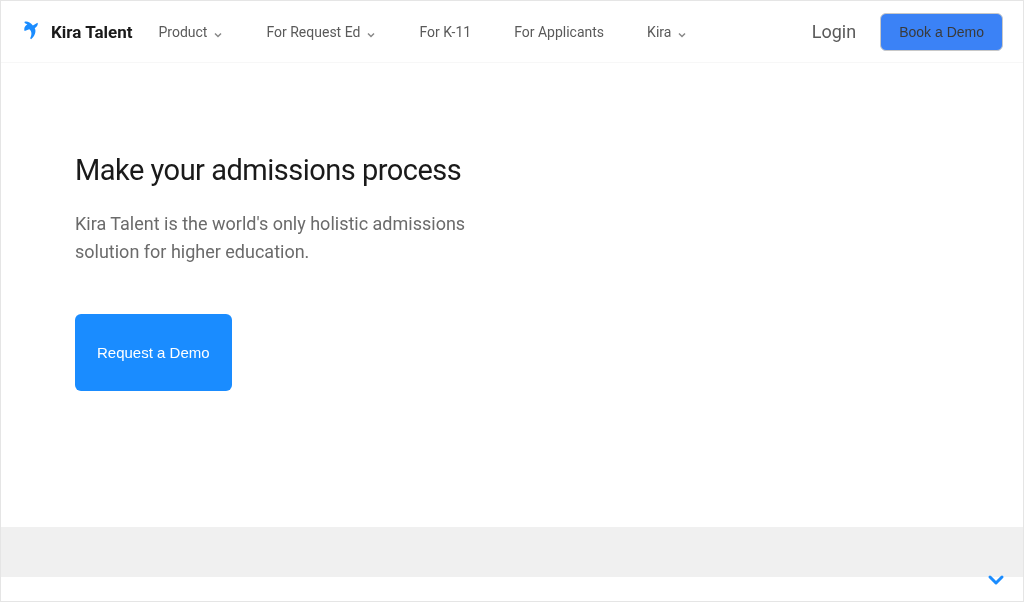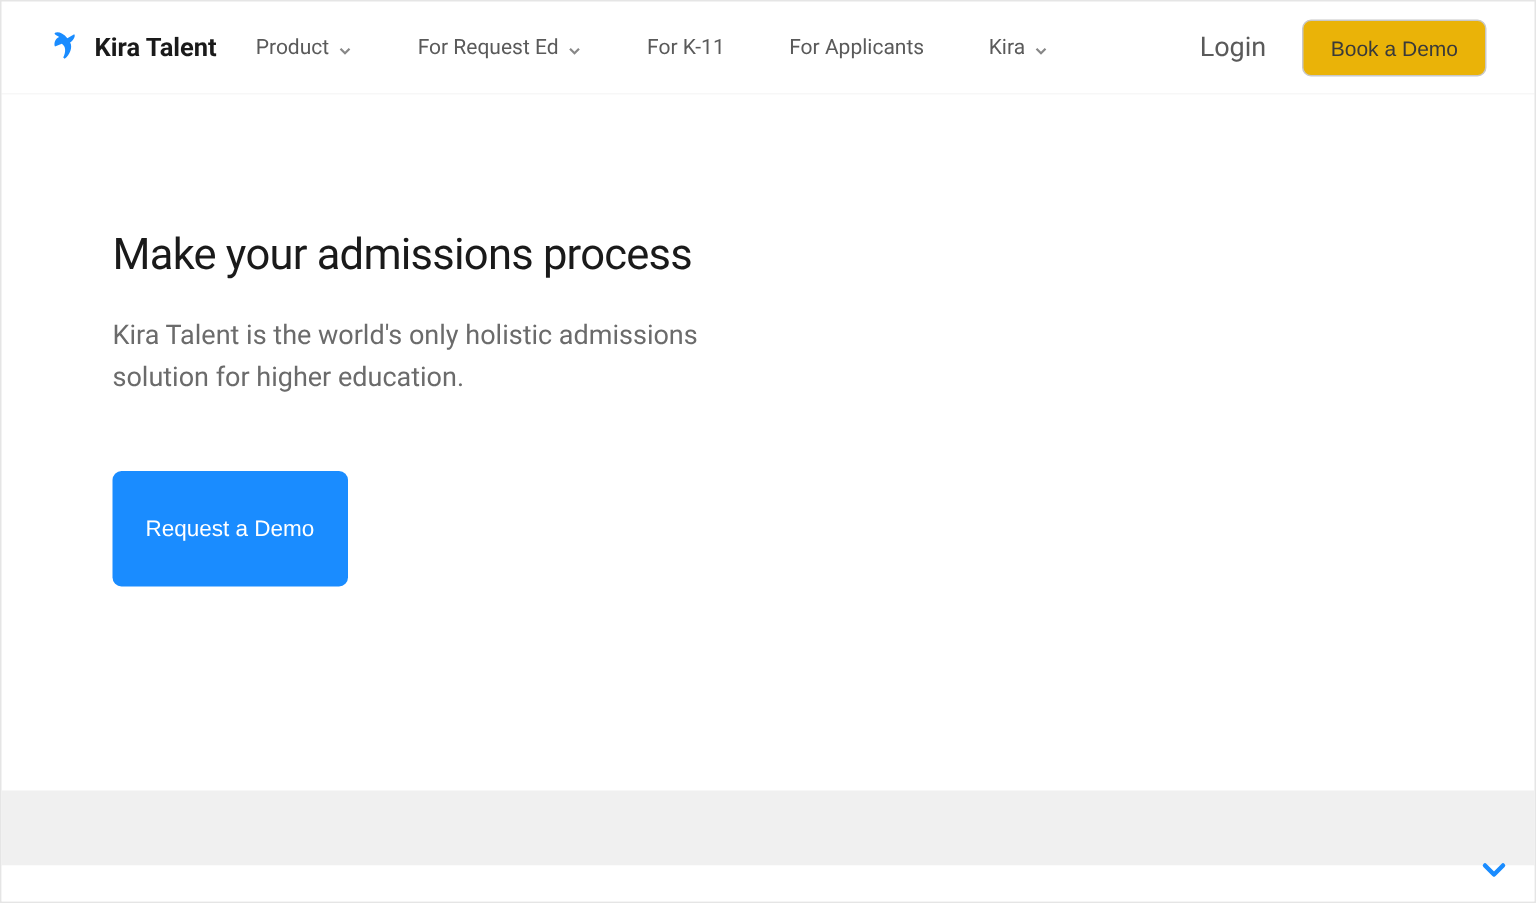--- a/index.html
+++ b/index.html
@@ -13,21 +13,21 @@
       width: 1024px;
       height: 602px;
       position: relative;
       overflow: hidden;
       border: 1px solid #e5e5e5;
     }
     .header {
       display: flex;
       align-items: center;
       height: 62px;
-      padding: 0 32px;
+      padding: 0 20px;
       border-bottom: 1px solid rgba(0,0,0,0.03);
     }
     .logo {
       display: flex;
       align-items: center;
       gap: 8px;
       margin-right: 26px;
     }
     .logo-icon {
       width: 22px;
@@ -71,21 +71,21 @@
       font-size: 18px;
       color: #5a5a5a;
       cursor: pointer;
     }
     .demo-button {
       padding: 10px 18px;
       border: 1px solid #c8c8c8;
       border-radius: 6px;
       font-size: 14px;
       color: #3a3a3a;
-      background: #eab308;
+      background: #3b82f6;
       cursor: pointer;
     }
     .hero {
       padding: 90px 0 0 74px;
       max-width: 520px;
     }
     .hero-title {
       font-size: 29px;
       font-weight: 400;
       color: #1a1a1a;

